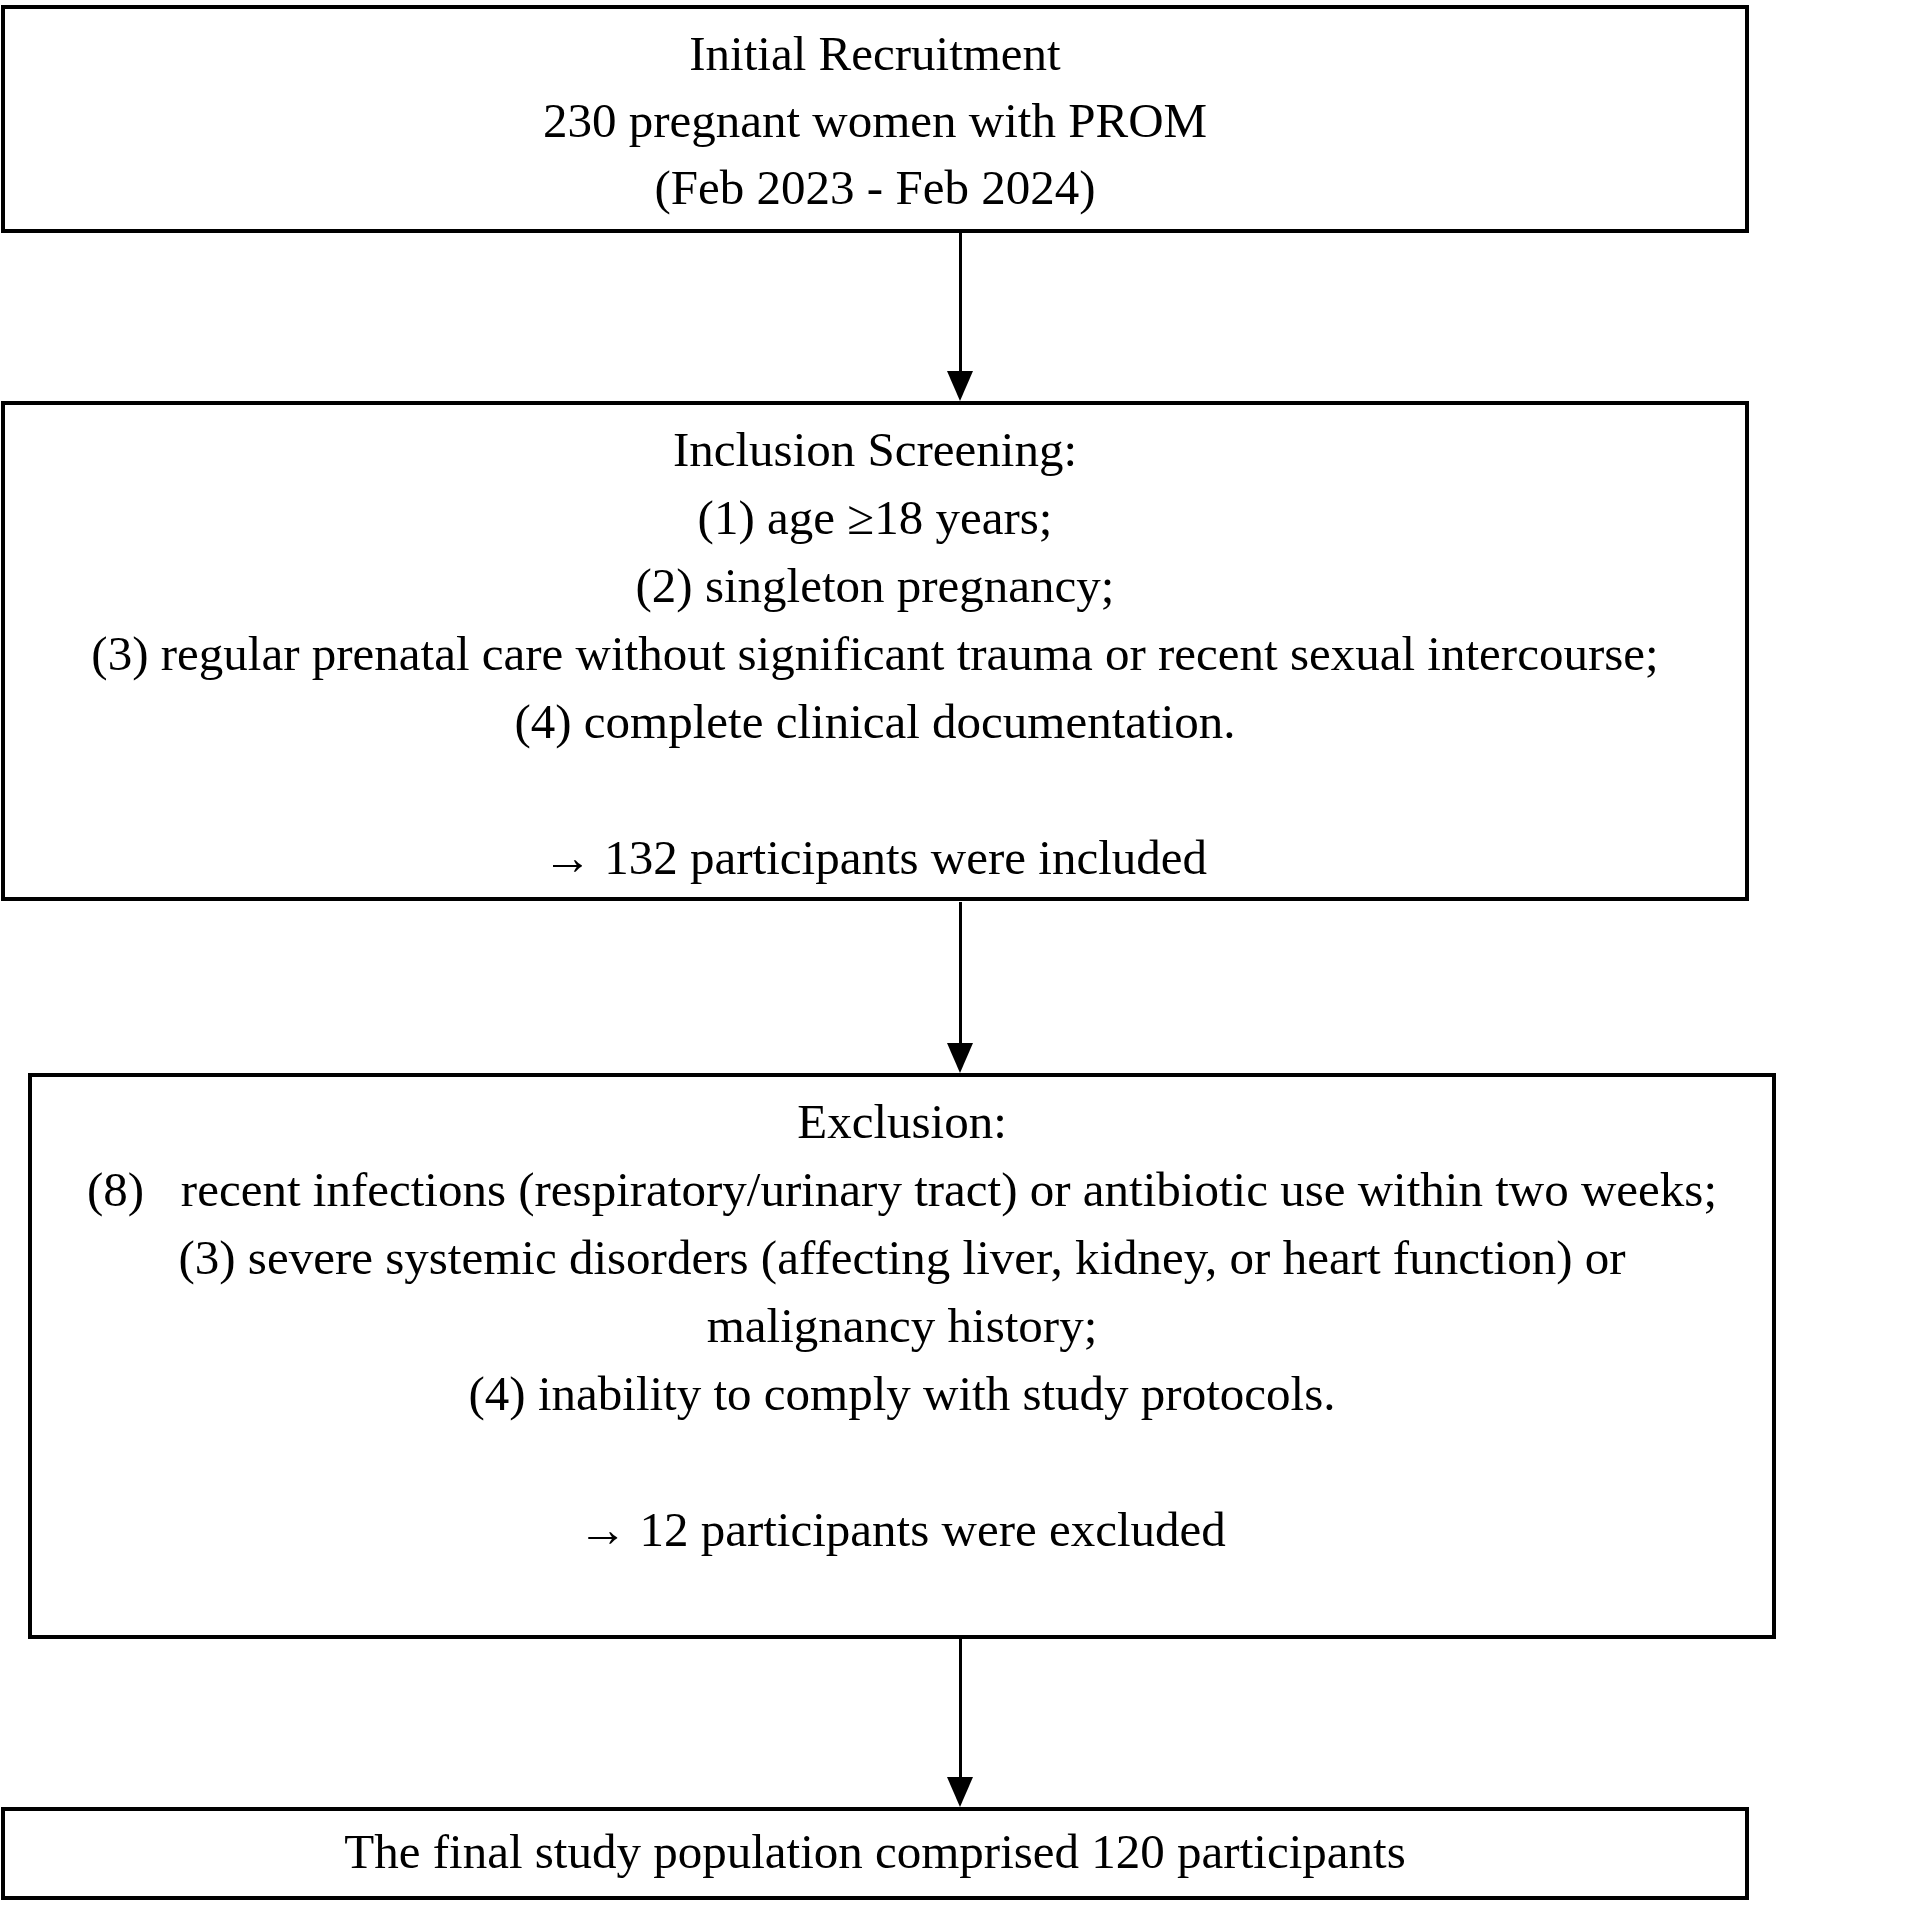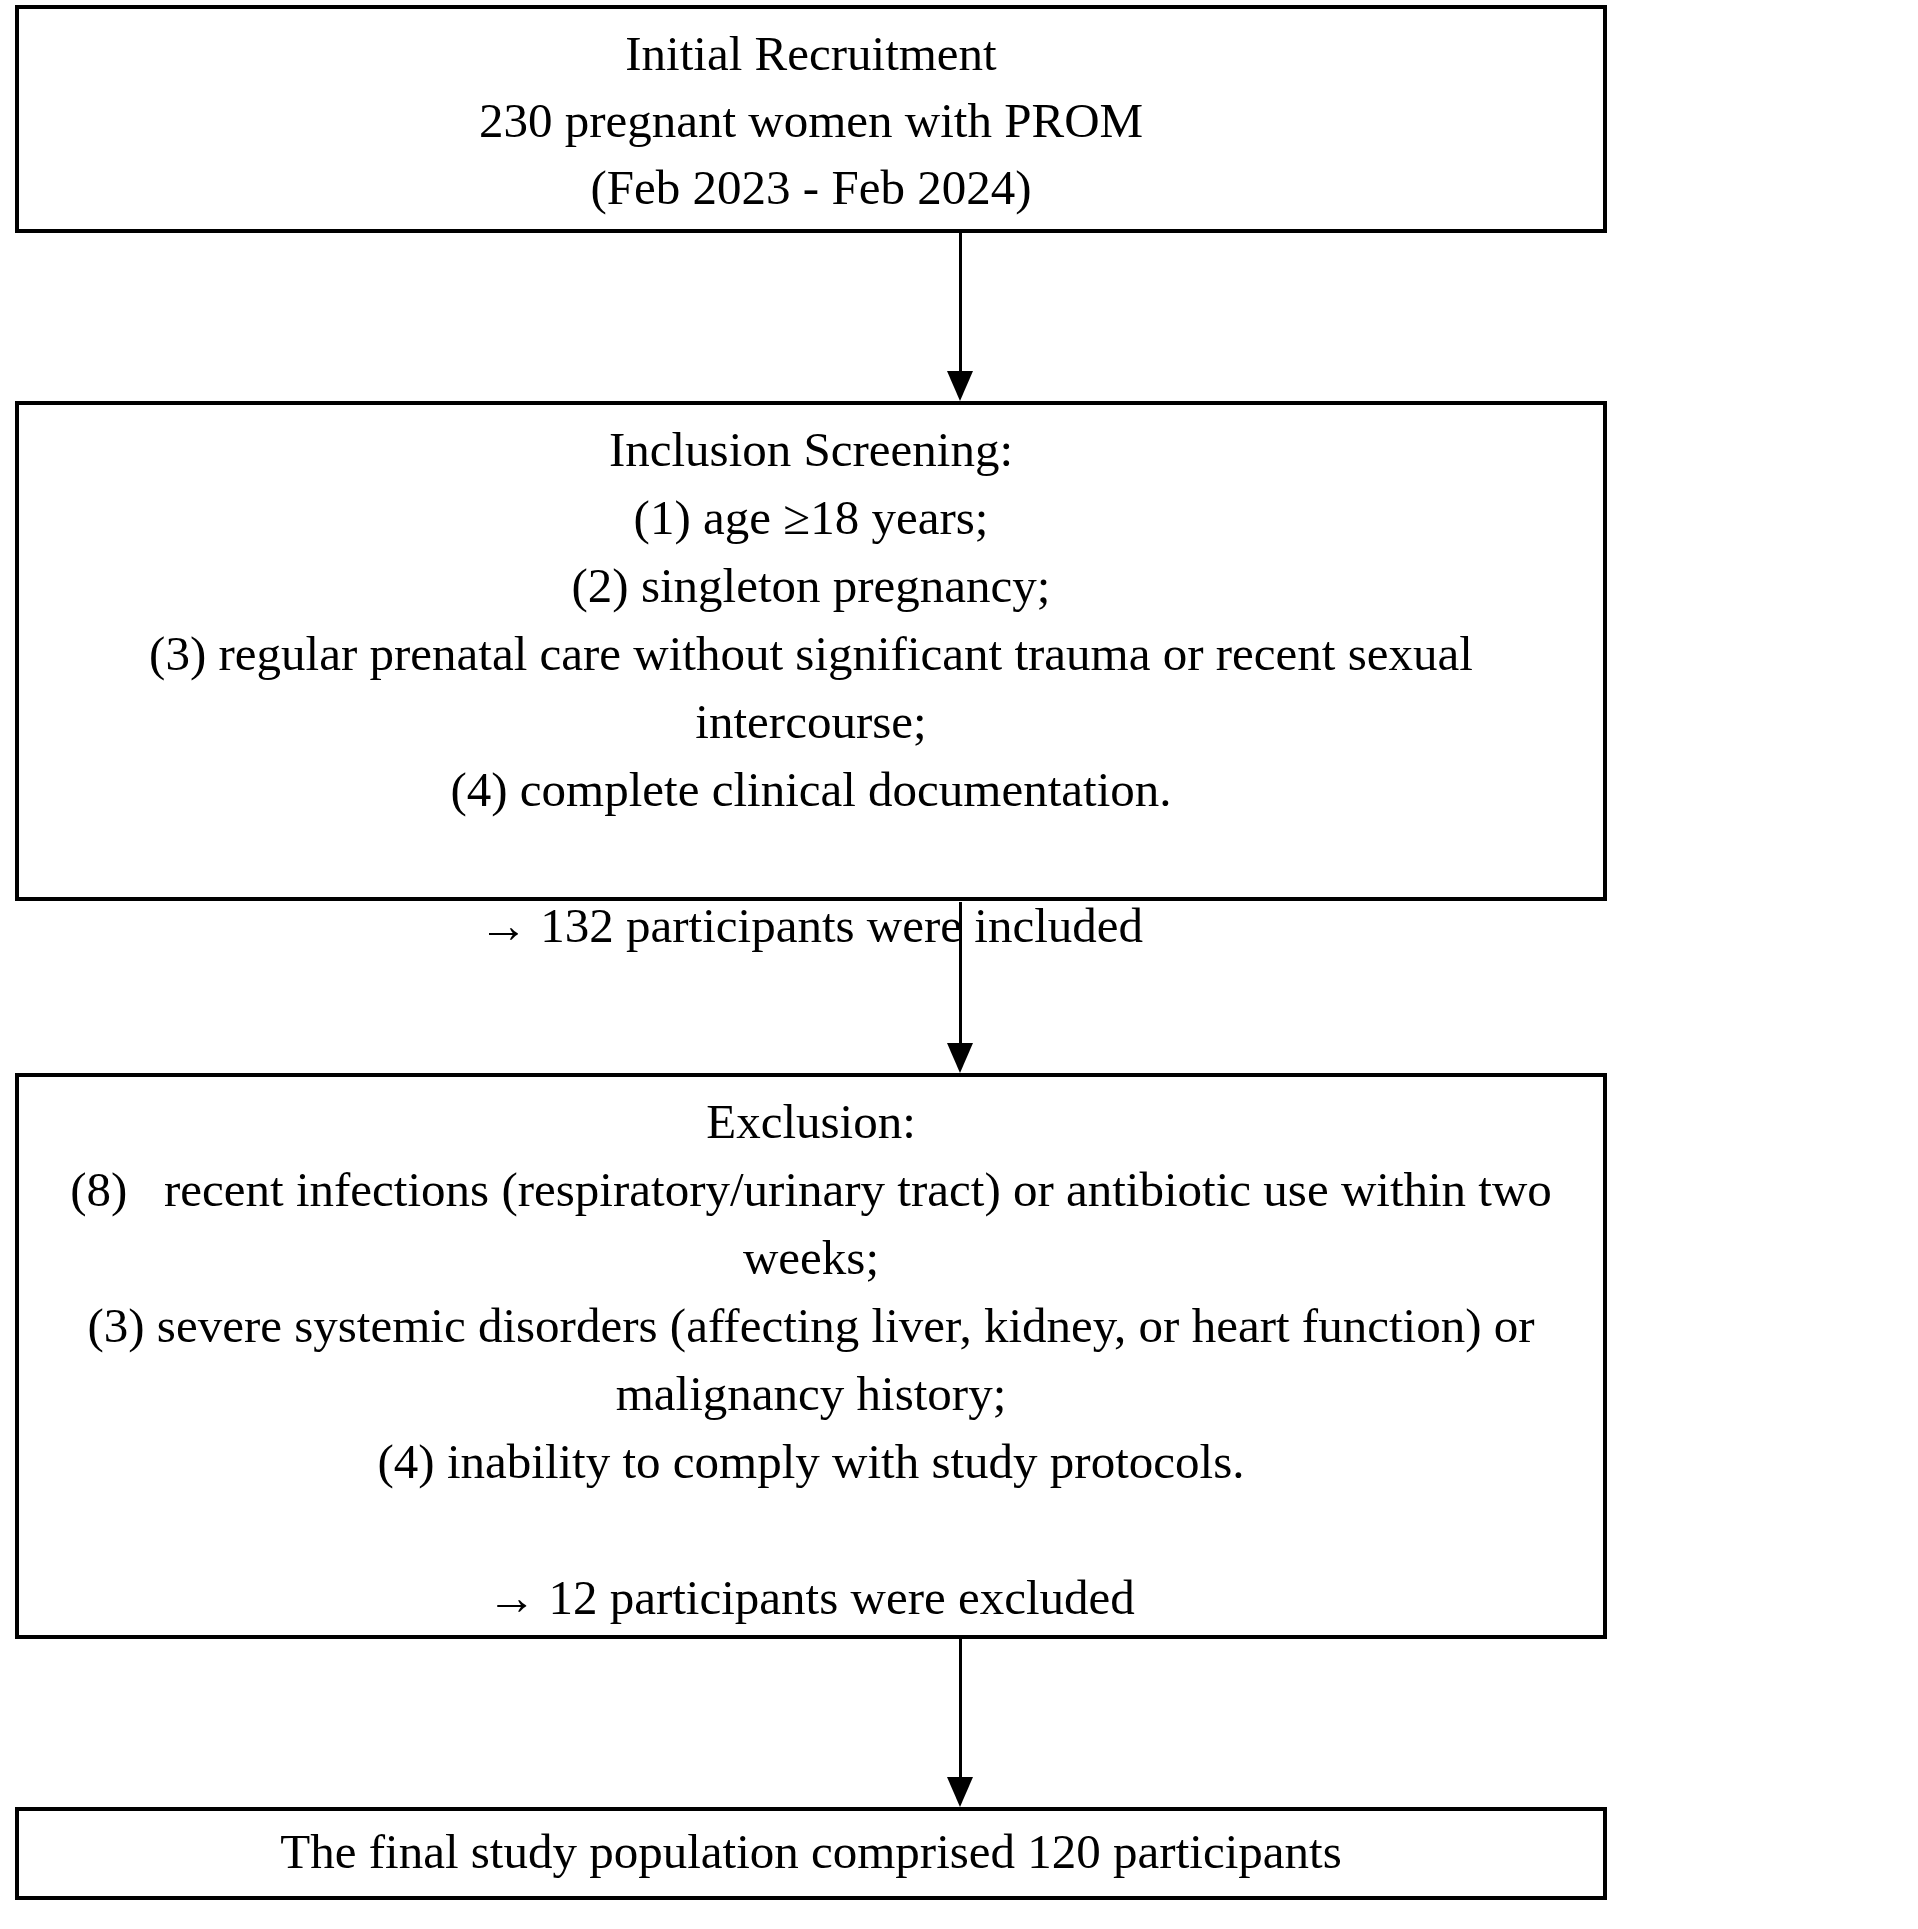--- a/index.html
+++ b/index.html
@@ -11,22 +11,22 @@
     position: relative;
     width: 1918px;
     height: 1930px;
     background: #ffffff;
     color: #000000;
     font-family: "Liberation Serif", "DejaVu Serif", serif;
     overflow: hidden;
   }
   .flow-box {
     position: absolute;
-    left: 15px;
-    width: 1592px;
+    left: 1px;
+    width: 1748px;
     box-sizing: border-box;
     border: 4.8px solid #000000;
     background: #ffffff;
   }
   .flow-box .line {
     white-space: pre-wrap;
     font-size: 49px;
     line-height: 68px;
     min-height: 68px;
     text-align: center;
@@ -43,20 +43,21 @@
   }
   #box-inclusion {
     top: 401px;
     height: 500px;
     padding: 11.4px 28.5px 0 28.5px;
   }
   #box-exclusion {
     top: 1073px;
     height: 566px;
     padding: 11.4px 28.5px 0 28.5px;
+    margin-left: 27px;
   }
   #box-final {
     top: 1807px;
     height: 93px;
   }
   #box-final .line {
     line-height: 82px;
     min-height: 82px;
     text-align: center;
   }

